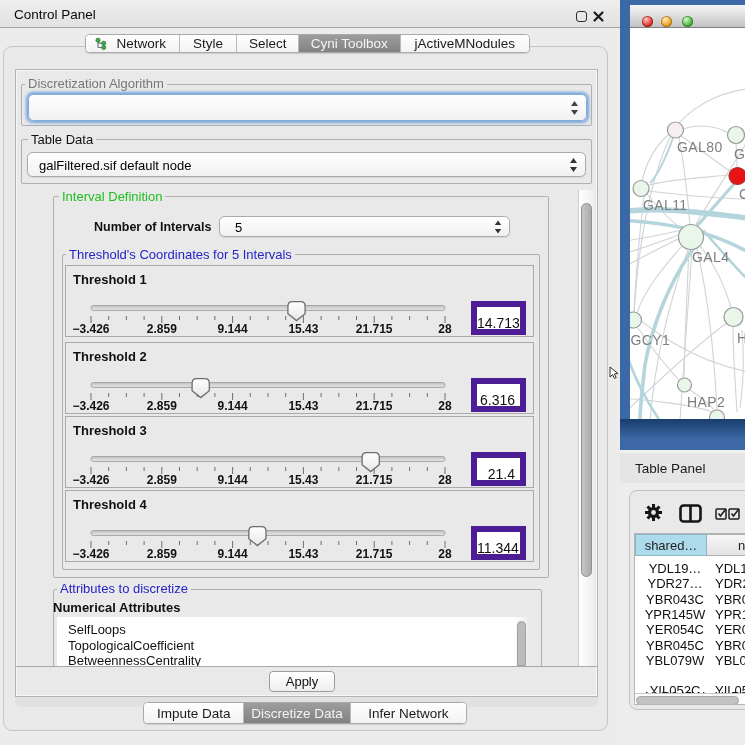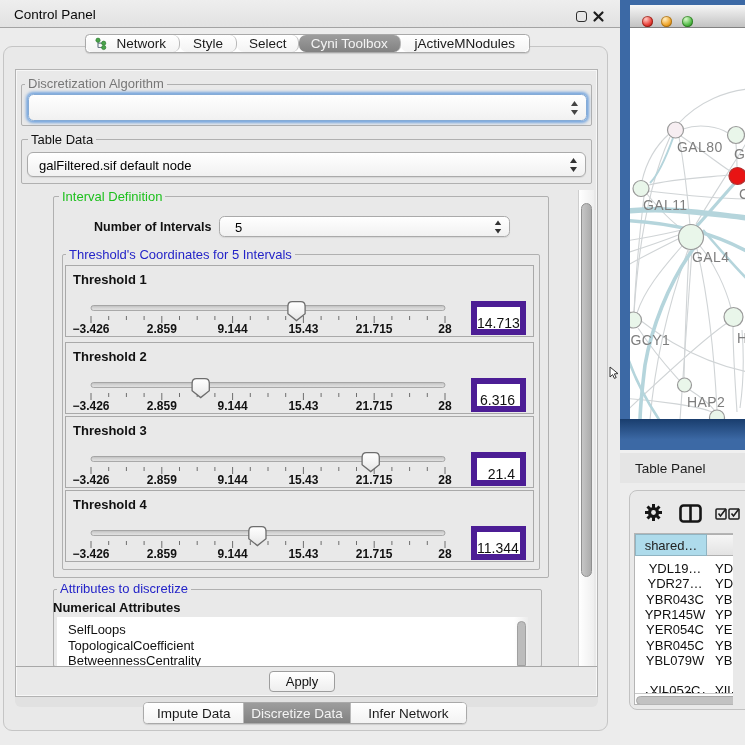--- a/index.html
+++ b/index.html
@@ -15,21 +15,21 @@
   background:#e9e9e9; border:1px solid #c5c5c5; border-radius:9px; }
 #botstrip { position:absolute; left:15px; top:697px; width:583px; height:10px;
   background:#e1e1e1; border-radius:0 0 6px 6px; }
 .tabbar { position:absolute; display:flex; background:#fff; border:1px solid #a9a9a9;
   border-radius:4.5px; overflow:hidden; box-shadow:0 1px 1px rgba(0,0,0,0.12); }
 .tabbar .seg { height:100%; text-align:center; border-right:1px solid #b9b9b9;
   font-size:13.5px; color:#1a1a1a; background:linear-gradient(#ffffff,#f3f3f3); }
 .tabbar .seg:last-child { border-right:none; }
 .tabbar .sel { background:linear-gradient(#9d9d9d,#828282); color:#f4f4f4; }
 #toptabs { left:85px; top:34px; width:445px; height:19px; }
-#toptabs .seg { line-height:18px;border-radius:7px; }
+#toptabs .seg { line-height:18px; }
 #bottabs { left:143px; top:702px; width:324px; height:22px; }
 #bottabs .seg { line-height:21px; }
 #discpanel { position:absolute; left:15px; top:69px; width:583px; height:628px;
   border:1px solid #b3b3b3; background:#e9e9e9; box-shadow:inset 0 0 0 1px #f7f7f7; }
 .group { position:absolute; border:1px solid #b0b0b0; border-radius:2px; }
 .gtitle { position:absolute; background:#e9e9e9; padding:0 3px; font-size:13px; line-height:13px; }
 
 .combo { position:absolute; background:linear-gradient(#ffffff,#f1f1f1); border:1px solid #aaa;
   border-radius:5.5px; box-shadow:0 1px 1px rgba(0,0,0,0.08); }
 .combo .ct { position:absolute; left:11px; top:50%; transform:translateY(-50%); font-size:13px; color:#000; }
@@ -68,21 +68,21 @@
   background:linear-gradient(#193d6d,rgba(60,105,165,0) 80%); }
 #viewtitle { position:absolute; left:630px; top:5px; width:115px; height:23px;
   background:linear-gradient(#f6f6f6,#c3c3c3); border-bottom:1px solid #828282; }
 .tl { position:absolute; top:11px; width:11px; height:11px; border-radius:50%; }
 #netview { position:absolute; left:630px; top:28px; width:115px; height:391px; background:#fff; overflow:hidden; }
 
 #tpbar { position:absolute; left:620px; top:453px; width:125px; height:30px; background:#e5e5e5; }
 #tpbar .t { position:absolute; left:15px; top:8px; font-size:13.5px; color:#1c1c1c; }
 #tpanel { position:absolute; left:629px; top:490px; width:124px; height:220px;
   background:#e9e9e9; border:1px solid #c2c2c2; border-radius:8px 0 0 8px; }
-#ytable { position:absolute; left:634px; top:533px; width:99px; height:172px;
+#ytable { position:absolute; left:634px; top:533px; width:111px; height:172px;
   background:#fff; border:1px solid #b5b5b5; border-right:none; overflow:hidden; }
 #ytable .hc1 { position:absolute; left:0; top:0; width:72px; height:22px; background:#aedbeb;
   border:1px solid #90b4c2; text-align:center; line-height:21px; font-size:13px; color:#222; }
 #ytable .hc2 { position:absolute; left:72px; top:0; width:40px; height:22px;
   background:linear-gradient(#f6f6f6,#e3e3e3); border:1px solid #b0b0b0; border-left:none;
   font-size:13px; color:#222; padding-left:31px; line-height:21px; }
 .trow { position:absolute; left:0; width:111px; height:15.3px; font-size:13px; }
 .trow .c1 { position:absolute; left:0; width:72px; text-align:center;padding-left:8px; }
 .trow .c2 { position:absolute; left:80px; white-space:nowrap; }
 #hsb { position:absolute; left:0px; top:159px; width:111px; height:13px; background:#fdfdfd;
@@ -110,21 +110,21 @@
 <div class="gtitle" style="left:25px;top:77px;color:#777;">Discretization Algorithm</div>
 <div class="combo" style="left:28px;top:94px;width:559px;height:27px;box-shadow:0 0 3px 1.5px rgba(90,150,220,0.8);border-color:#85abd6;">
  <svg width="9" height="16" viewBox="0 0 9 16">
         <path d="M4.5,1 L8,6 L1,6 Z" fill="#444"></path>
         <path d="M4.5,15 L8,10 L1,10 Z" fill="#444"></path>
       </svg>
 </div>
 
 <div class="group" style="left:21px;top:139px;width:571px;height:45px;"></div>
 <div class="gtitle" style="left:28px;top:133px;">Table Data</div>
-<div class="combo" style="left:27px;top:152px;width:559px;height:25px;border-radius:6px;">
+<div class="combo" style="left:27px;top:152px;width:559px;height:25px;">
  <span class="ct">galFiltered.sif default node</span>
  <svg width="9" height="16" viewBox="0 0 9 16">
         <path d="M4.5,1 L8,6 L1,6 Z" fill="#333"></path>
         <path d="M4.5,15 L8,10 L1,10 Z" fill="#333"></path>
       </svg>
 </div>
 
 
 <div id="vsb">
       <div class="thumb"></div>

